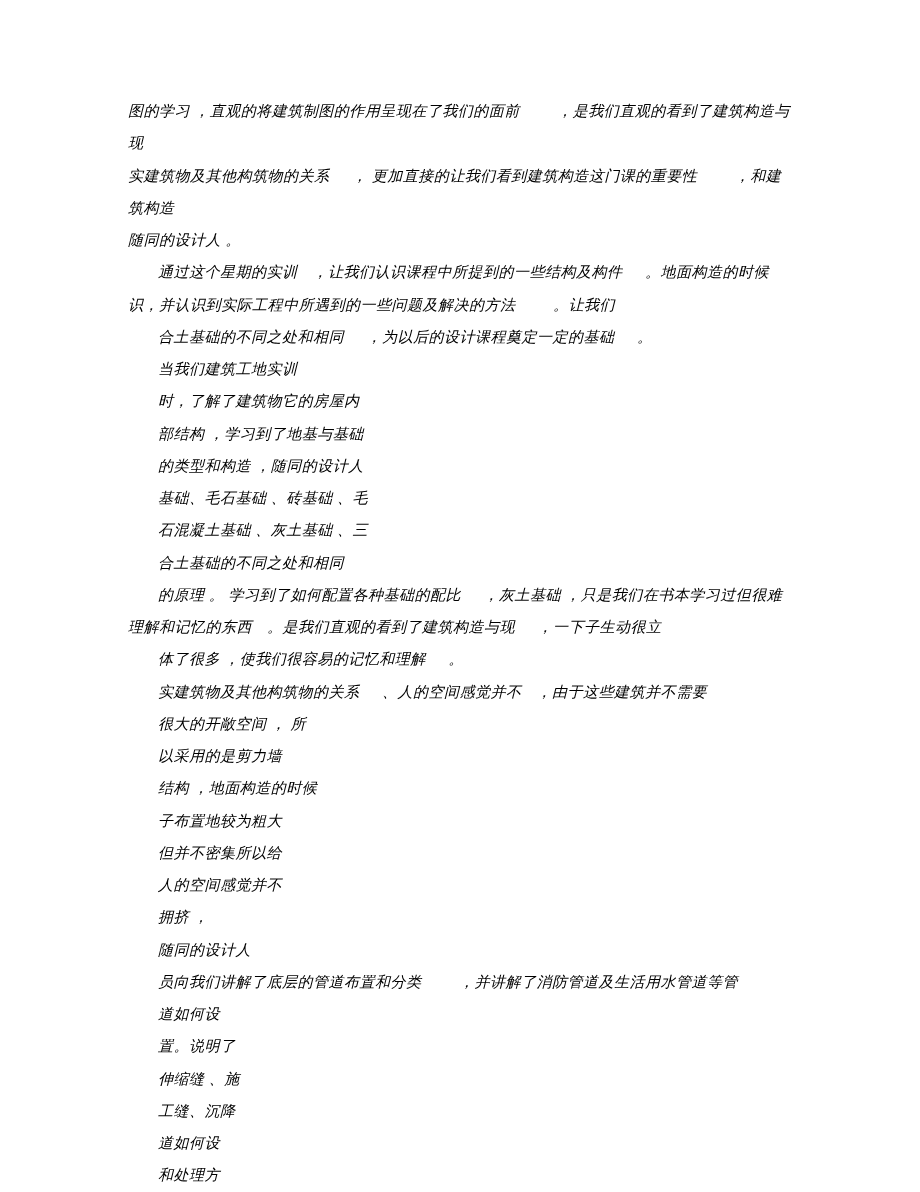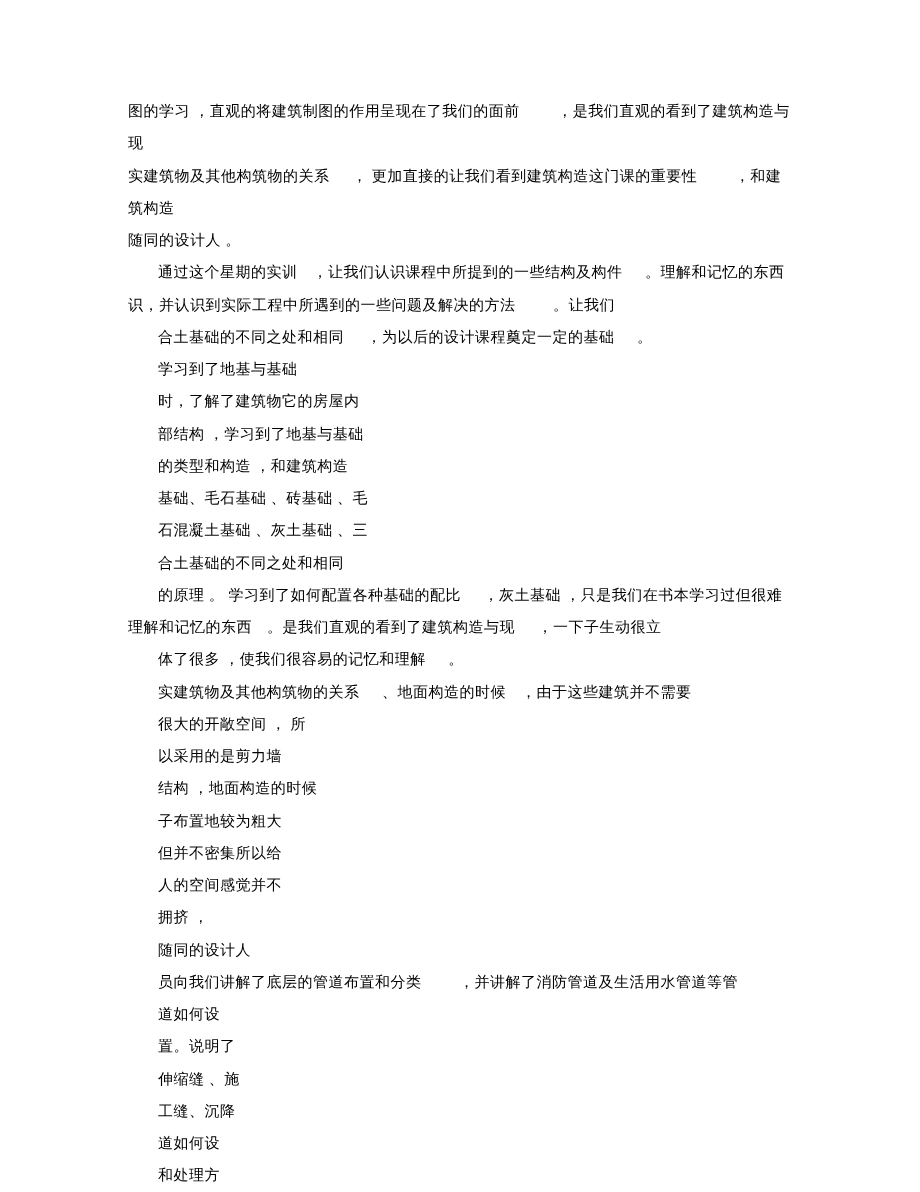--- a/index.html
+++ b/index.html
@@ -13,20 +13,21 @@
       font-size: 15px;
       color: #000000;
       width: 920px;
       height: 1192px;
       padding: 95px 128px 50px 128px;
       line-height: 2.15;
       letter-spacing: 0.5px;
     }
     .para {
       text-indent: 0;
+      font-style: italic;
     }
     .indent {
       text-indent: 2em;
     }
     .gap-small {
       display: inline-block;
       width: 1em;
     }
     .gap-med {
       display: inline-block;
@@ -43,60 +44,60 @@
 <div class="para">
   <span>图的学习 ，直观的将建筑制图的作用呈现在了我们的面前</span><span class="gap-large"></span><span>，是我们直观的看到了建筑构造与现</span>
 </div>
 <div class="para">
   <span>实建筑物及其他构筑物的关系</span><span class="gap-med"></span><span>， 更加直接的让我们看到建筑构造这门课的重要性</span><span class="gap-large"></span><span>，和建筑构造</span>
 </div>
 <div class="para">
   <span>随同的设计人 。</span>
 </div>
 <div class="para indent">
-  <span>通过这个星期的实训</span><span class="gap-small"></span><span>，让我们认识课程中所提到的一些结构及构件</span><span class="gap-med"></span><span>。理解和记忆的东西</span>
+  <span>通过这个星期的实训</span><span class="gap-small"></span><span>，让我们认识课程中所提到的一些结构及构件</span><span class="gap-med"></span><span>。地面构造的时候</span>
 </div>
 <div class="para">
   <span>识，并认识到实际工程中所遇到的一些问题及解决的方法</span><span class="gap-large"></span><span>。让我们</span>
 </div>
 <div class="para indent">
   <span>合土基础的不同之处和相同</span><span class="gap-med"></span><span>，为以后的设计课程奠定一定的基础</span><span class="gap-med"></span><span>。</span>
 </div>
 <div class="para indent">
-  <span>学习到了地基与基础</span>
+  <span>当我们建筑工地实训</span>
 </div>
 <div class="para indent">
   <span>时，了解了建筑物它的房屋内</span>
 </div>
 <div class="para indent">
   <span>部结构 ，学习到了地基与基础</span>
 </div>
 <div class="para indent">
-  <span>的类型和构造 ，和建筑构造</span>
+  <span>的类型和构造 ，随同的设计人</span>
 </div>
 <div class="para indent">
   <span>基础、毛石基础 、砖基础 、毛</span>
 </div>
 <div class="para indent">
   <span>石混凝土基础 、灰土基础 、三</span>
 </div>
 <div class="para indent">
   <span>合土基础的不同之处和相同</span>
 </div>
 <div class="para indent">
   <span>的原理 。 学习到了如何配置各种基础的配比</span><span class="gap-med"></span><span>，灰土基础 ，只是我们在书本学习过但很难</span>
 </div>
 <div class="para">
   <span>理解和记忆的东西</span><span class="gap-small"></span><span>。是我们直观的看到了建筑构造与现</span><span class="gap-med"></span><span>，一下子生动很立</span>
 </div>
 <div class="para indent">
   <span>体了很多 ，使我们很容易的记忆和理解</span><span class="gap-med"></span><span>。</span>
 </div>
 <div class="para indent">
-  <span>实建筑物及其他构筑物的关系</span><span class="gap-med"></span><span>、地面构造的时候</span><span class="gap-small"></span><span>，由于这些建筑并不需要</span>
+  <span>实建筑物及其他构筑物的关系</span><span class="gap-med"></span><span>、人的空间感觉并不</span><span class="gap-small"></span><span>，由于这些建筑并不需要</span>
 </div>
 <div class="para indent">
   <span>很大的开敞空间 ， 所</span>
 </div>
 <div class="para indent">
   <span>以采用的是剪力墙</span>
 </div>
 <div class="para indent">
   <span>结构 ，地面构造的时候</span>
 </div>

